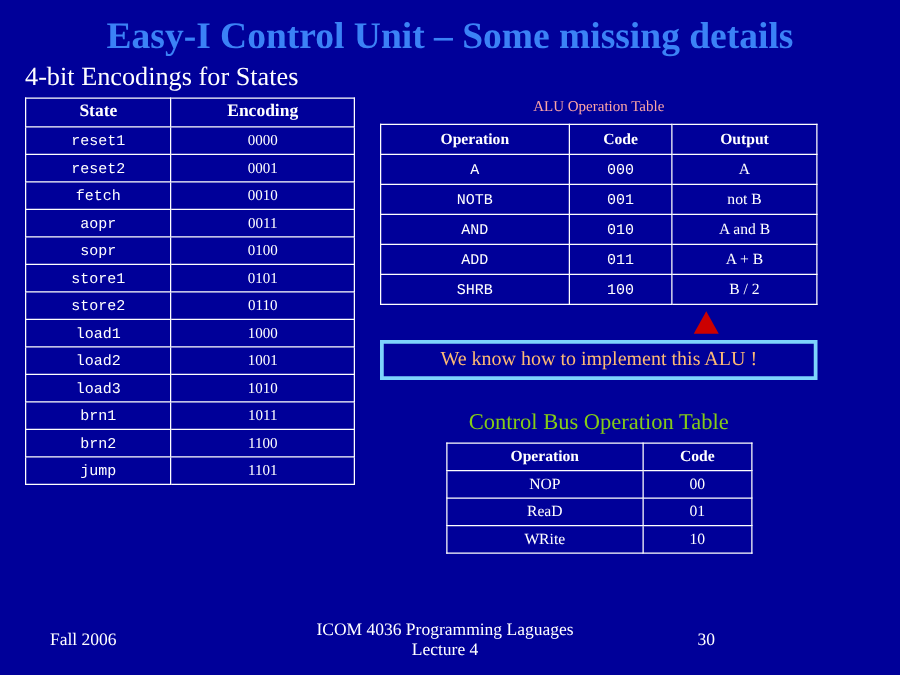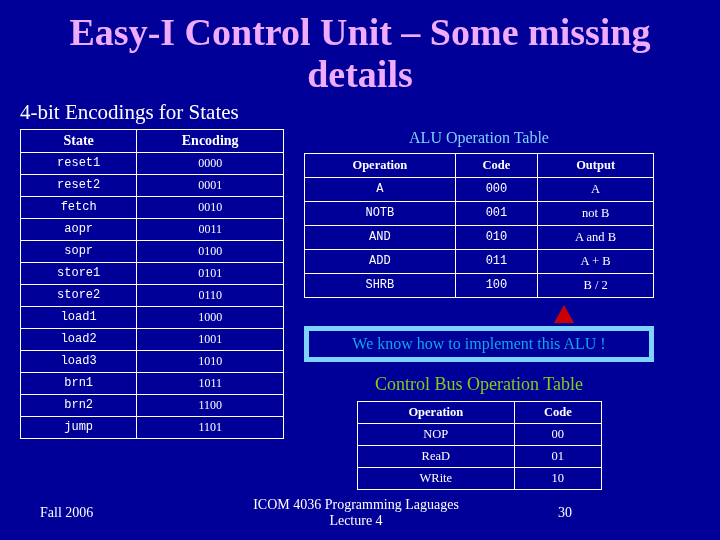--- a/index.html
+++ b/index.html
@@ -7,22 +7,22 @@
     width: 720px;
     height: 540px;
     background: #000099;
     font-family: "Times New Roman", serif;
     color: #fff;
     position: relative;
     overflow: hidden;
   }
   .title {
     text-align: center;
-    color: #f0abfc;
-    font-size: 38px;
+    color: #3b82f6;
+    font-size: 30px;
     font-weight: bold;
     padding: 12px 60px 2px 60px;
     line-height: 1.1;
   }
   .subtitle {
     color: #fff;
     font-size: 21px;
     padding: 2px 0 4px 20px;
   }
   .content {
@@ -42,34 +42,34 @@
     color: #fff;
     font-size: 13px;
     padding: 3px 4px;
     font-family: "Times New Roman", serif;
   }
   .tbl th { font-weight: bold; font-size: 14px; }
   .states-tbl td:first-child { font-family: "Courier New", monospace; font-size: 12px; }
   .states-tbl td:last-child { font-size: 12px; }
   .right-heading {
     text-align: center;
-    color: #7dd3fc;
-    font-size: 16px;
+    color: #fca5a5;
+    font-size: 12px;
     margin-bottom: 6px;
   }
   .alu-tbl td, .alu-tbl th { font-size: 12.5px; padding: 4px 2px; }
   .alu-tbl .mono { font-family: "Courier New", monospace; font-size: 12px; }
   .callout {
-    border: 5px solid #7dd3fc;
-    color: #0ea5e9;
+    border: 3px solid #7dd3fc;
+    color: #fdba74;
     text-align: center;
     font-size: 16px;
     padding: 4px 4px;
     margin-top: 28px;
-    margin-bottom: 12px;
+    margin-bottom: 23px;
     font-family: "Times New Roman", serif;
     position: relative;
   }
   .arrow-up {
     position: absolute;
     top: -26px;
     left: 72%;
     width: 0; height: 0;
     border-left: 10px solid transparent;
     border-right: 10px solid transparent;

